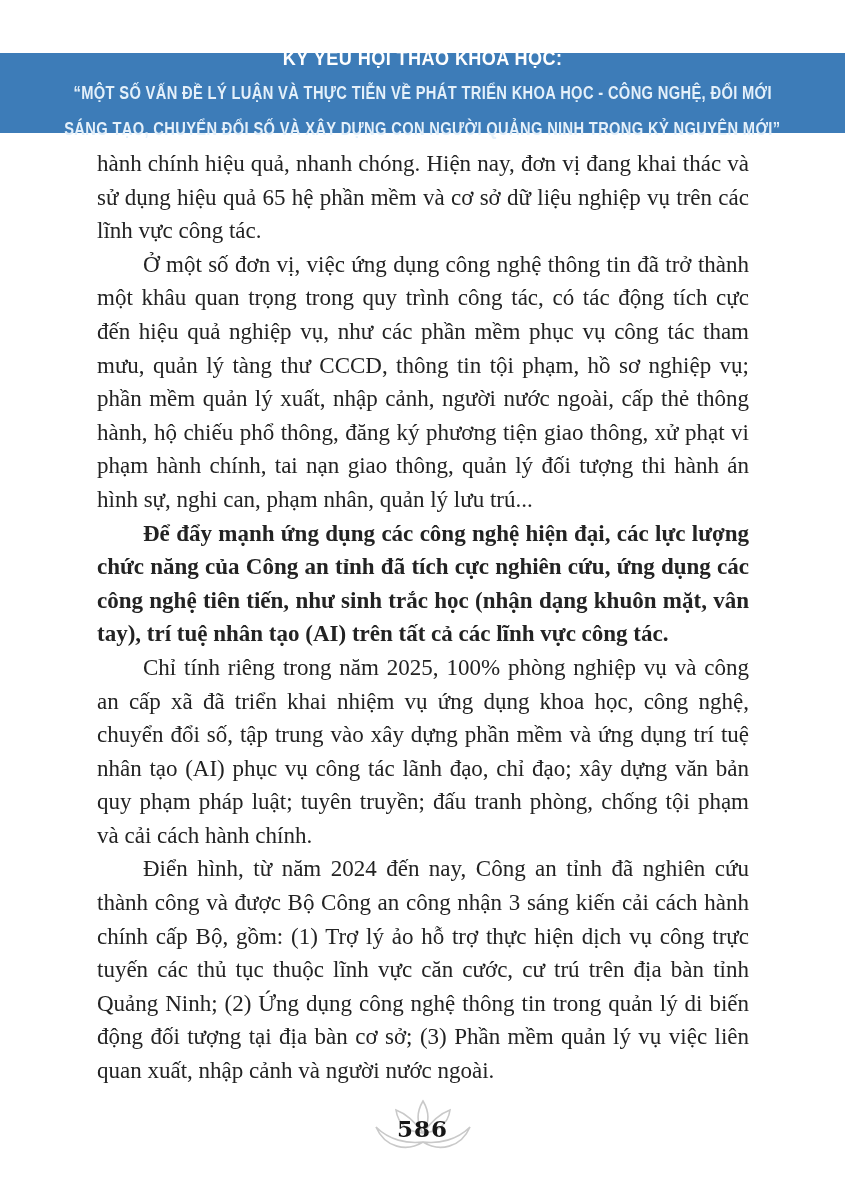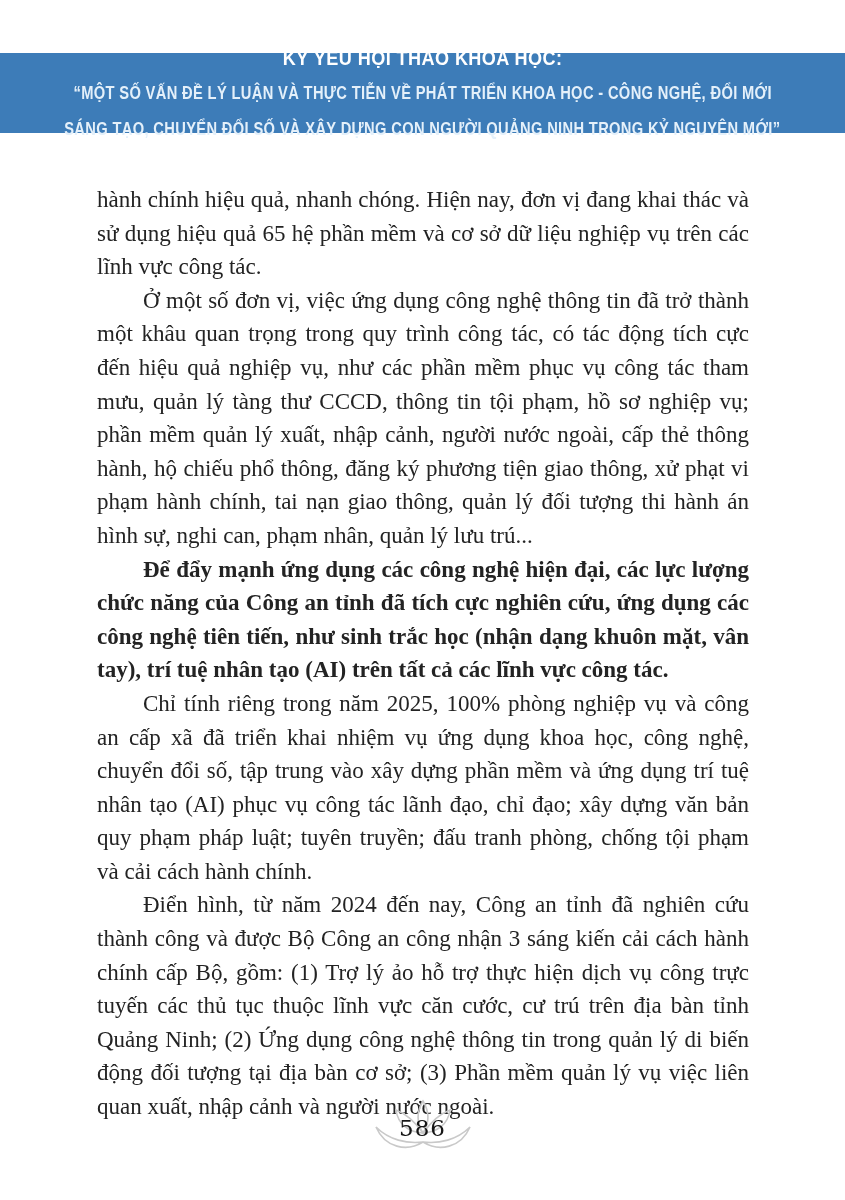--- a/index.html
+++ b/index.html
@@ -30,33 +30,33 @@
     transform:scaleX(.84); transform-origin:center;
     white-space:nowrap; letter-spacing:.4px;
   }
   .content {
     position:absolute; top:147px; left:97px; width:652px;
     font-size:23px; line-height:33.6px;
     color:#232323;
     text-align:justify;
   }
   .content p { margin:0; text-indent:46px; }
-  .content p.no-indent { text-indent:0;margin-top:36px; }
+  .content p.no-indent { text-indent:0; }
   .content p.bold-italic { font-weight:700; }
   .footer {
     position:absolute; top:1098px; left:0; width:845px;
     display:flex; justify-content:center;
   }
   .lotus-wrap { position:relative; width:104px; height:62px; }
   .lotus-wrap svg { position:absolute; top:0; left:0; }
   .page-number {
     position:absolute; left:0; right:0; top:17px;
     text-align:center;
     font-family:"DejaVu Serif", serif;
-    font-weight:400; font-size:23px; color:#161616;
+    font-weight:700; font-size:23px; color:#161616;
     letter-spacing:1px;
   }
 </style>
 </head>
 <body>
 
 <div class="page">
 
   <div class="band" style="background: rgb(61, 124, 184);">
     <div class="band-title">KỶ YẾU HỘI THẢO KHOA HỌC:</div>

